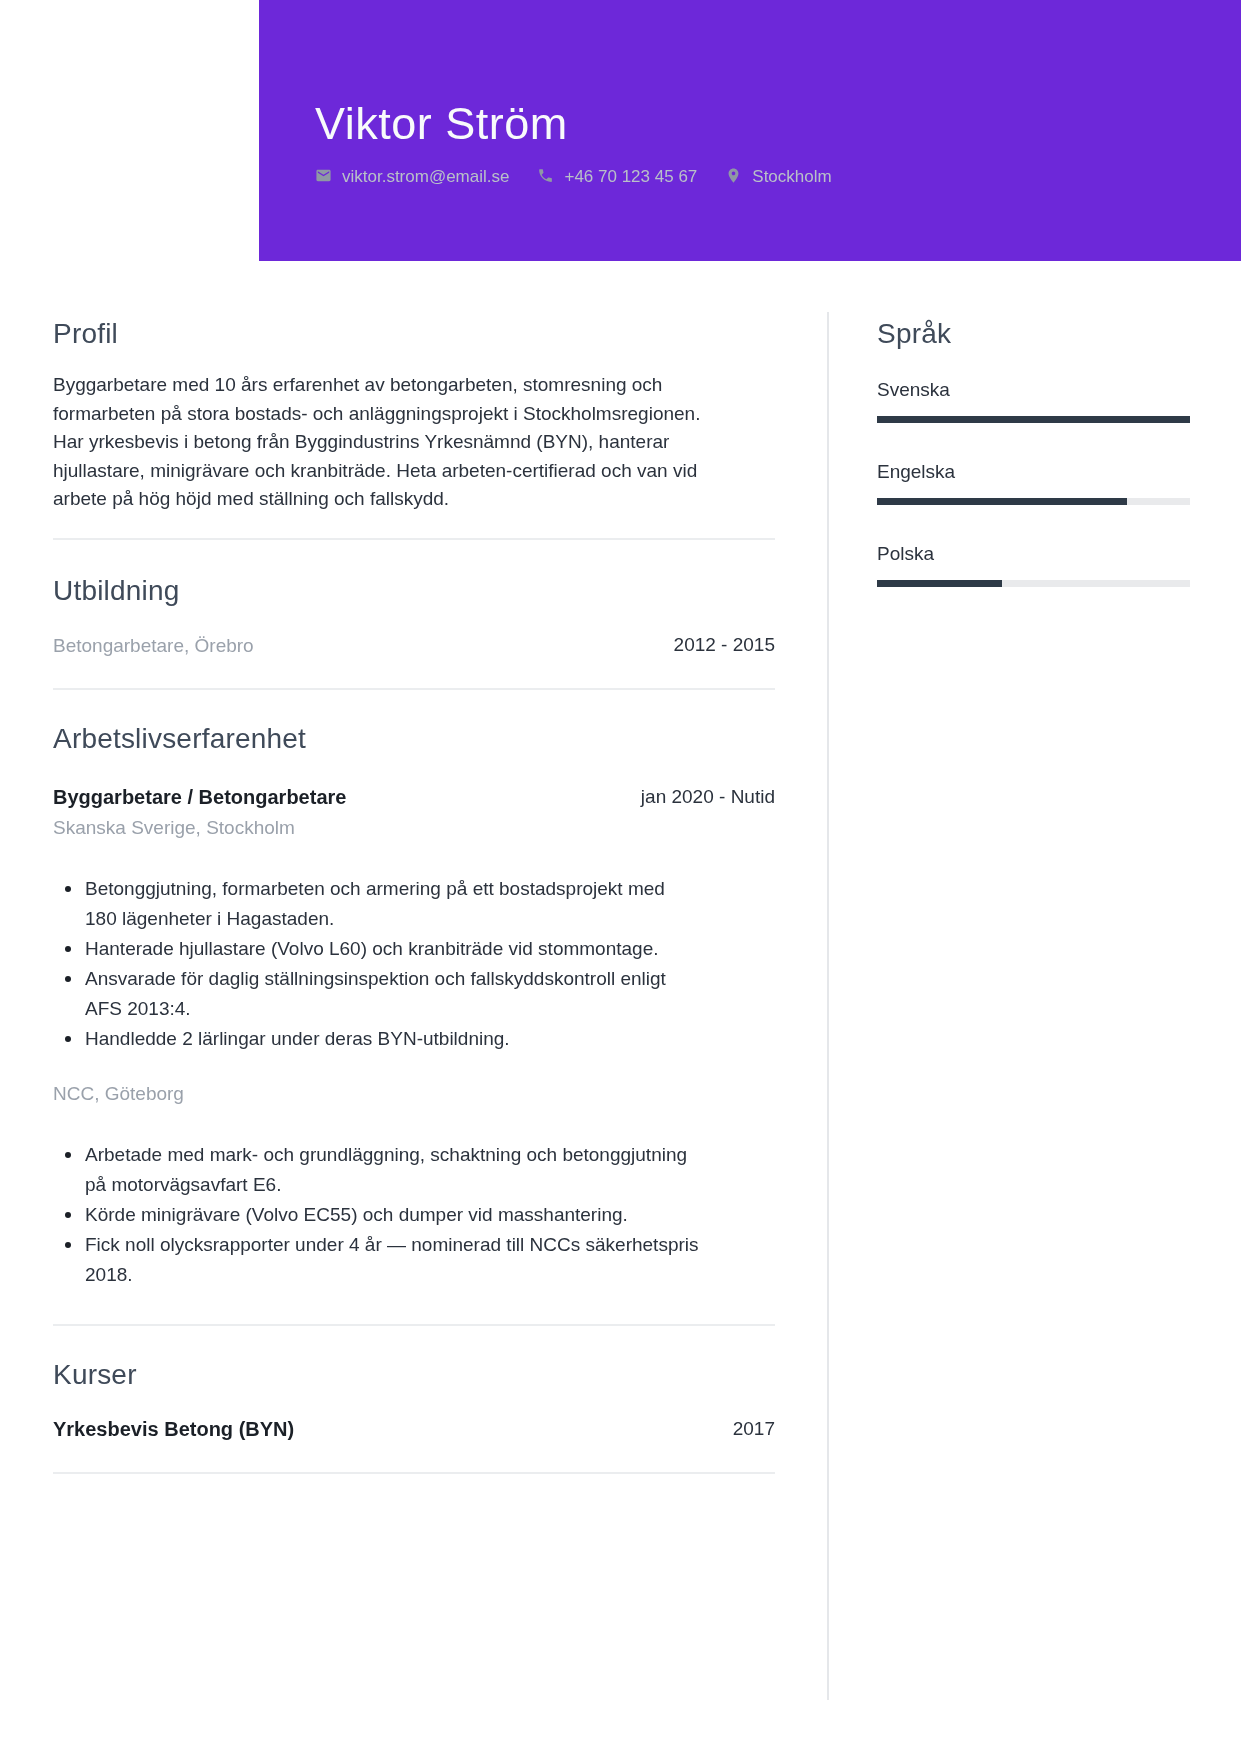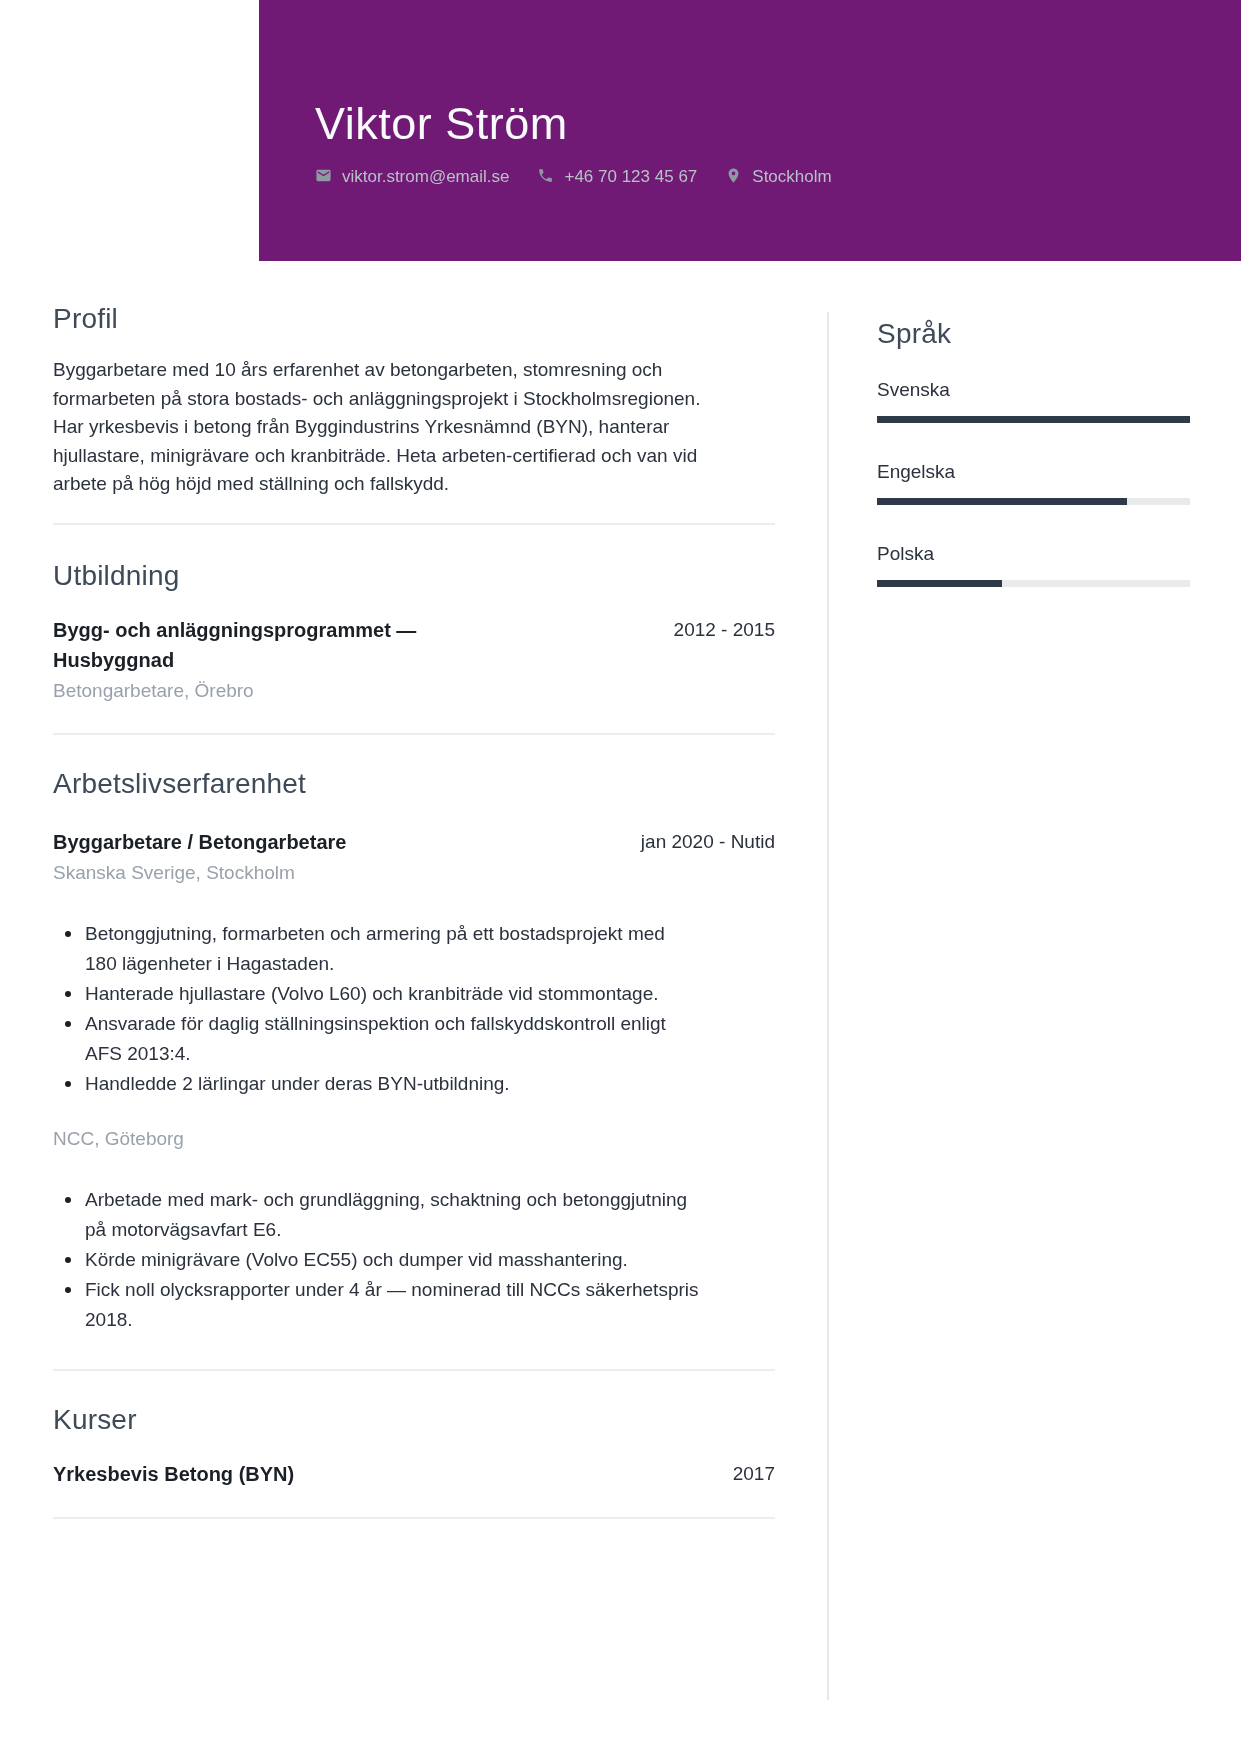--- a/index.html
+++ b/index.html
@@ -6,41 +6,41 @@
   html,body { background:#ffffff; }
   body { font-family:"Liberation Sans", sans-serif; }
   .page {
     position:relative; width:1241px; height:1754px;
     background:#ffffff; overflow:hidden;
   }
 
   
   .header {
     position:absolute; left:259px; top:0; width:982px; height:261px;
-    background:#701a75; color:#f8fafb; padding-left:56px;
+    background:#6d28d9; color:#f8fafb; padding-left:56px;
   }
   .name {
     margin-top:95px; font-size:45px; font-weight:300; line-height:58px;
     letter-spacing:0.5px; color:#f8fafb;
   }
   .contacts {
     margin-top:14px; display:flex; align-items:center; gap:28px;
     font-size:17px; color:#b9c0c8;
   }
   .contact { display:flex; gap:10px; }
   .contact svg { width:17px; height:17px; fill:#8f99a4; flex:none; }
 
   
   .vdivider {
     position:absolute; left:827px; top:312px; width:2px; height:1388px;
     background:#e5e7ea;
   }
 
   
-  .main { position:absolute; left:53px; top:246px; width:722px; }
+  .main { position:absolute; left:53px; top:261px; width:722px; }
   h2 {
     font-size:28px; font-weight:400; line-height:34px; color:#3f4a59;
     letter-spacing:0.2px;
   }
   .h-profil   { margin-top:56px; }
   .h-utbild   { margin-top:34px; }
   .h-arbets   { margin-top:32px; }
   .h-kurser   { margin-top:32px; }
   .profile-text {
     margin-top:20px; max-width:648px;
@@ -113,21 +113,20 @@
   <main class="main">
 
     <h2 class="h-profil">Profil</h2>
     <p class="profile-text">Byggarbetare med 10 års erfarenhet av betongarbeten, stomresning och formarbeten på stora bostads- och anläggningsprojekt i Stockholmsregionen. Har yrkesbevis i betong från Byggindustrins Yrkesnämnd (BYN), hanterar hjullastare, minigrävare och kranbiträde. Heta arbeten-certifierad och van vid arbete på hög höjd med ställning och fallskydd.</p>
 
     <hr class="divider">
 
     <h2 class="h-utbild">Utbildning</h2>
     <div class="entry">
       <div>
-        <div class="entry-title">Bygg- och anläggningsprogrammet — Husbyggnad</div>
         <div class="entry-sub">Betongarbetare, Örebro</div>
       </div>
       <div class="entry-dates">2012 - 2015</div>
     </div>
 
     <hr class="divider d2">
 
     <h2 class="h-arbets">Arbetslivserfarenhet</h2>
 
     <div class="job">

